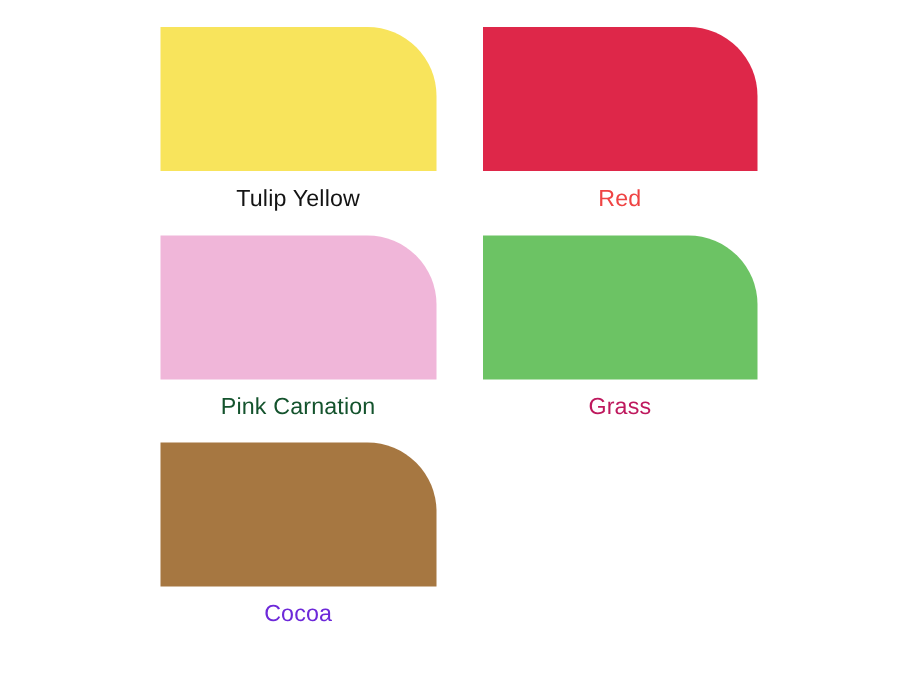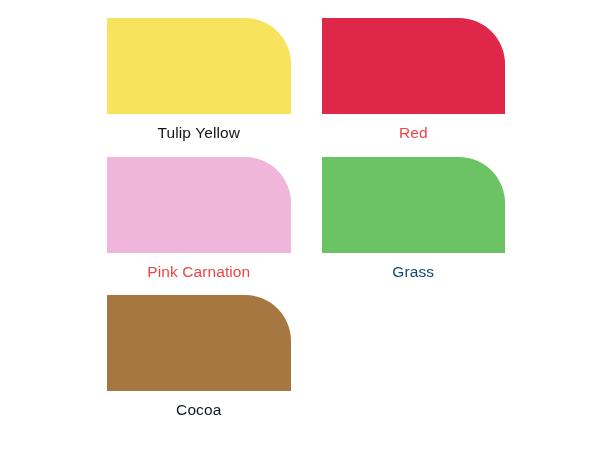--- a/index.html
+++ b/index.html
@@ -80,28 +80,28 @@
       <div class="swatch-label" style="color: rgb(20, 20, 20);">Tulip Yellow</div>
     </div>
 
     <div class="swatch-cell">
       <div class="swatch-chip" style="background: rgb(222, 39, 73);"></div>
       <div class="swatch-label" style="color: #ef4444;">Red</div>
     </div>
 
     <div class="swatch-cell">
       <div class="swatch-chip" style="background: rgb(240, 182, 217);"></div>
-      <div class="swatch-label" style="color: #ef4444;">Pink Carnation</div>
+      <div class="swatch-label" style="color: #14532d;">Pink Carnation</div>
     </div>
 
 
     <div class="swatch-cell">
       <div class="swatch-chip" style="background: rgb(108, 195, 100);"></div>
-      <div class="swatch-label" style="color: #0c4a6e;">Grass</div>
+      <div class="swatch-label" style="color: #be185d;">Grass</div>
     </div>
 
     <div class="swatch-cell">
       <div class="swatch-chip" style="background: rgb(166, 119, 65);"></div>
-      <div class="swatch-label" style="color: #0f172a;">Cocoa</div>
+      <div class="swatch-label" style="color: #6d28d9;">Cocoa</div>
     </div>
 
   </div>
 </div>
 
 </body></html>

